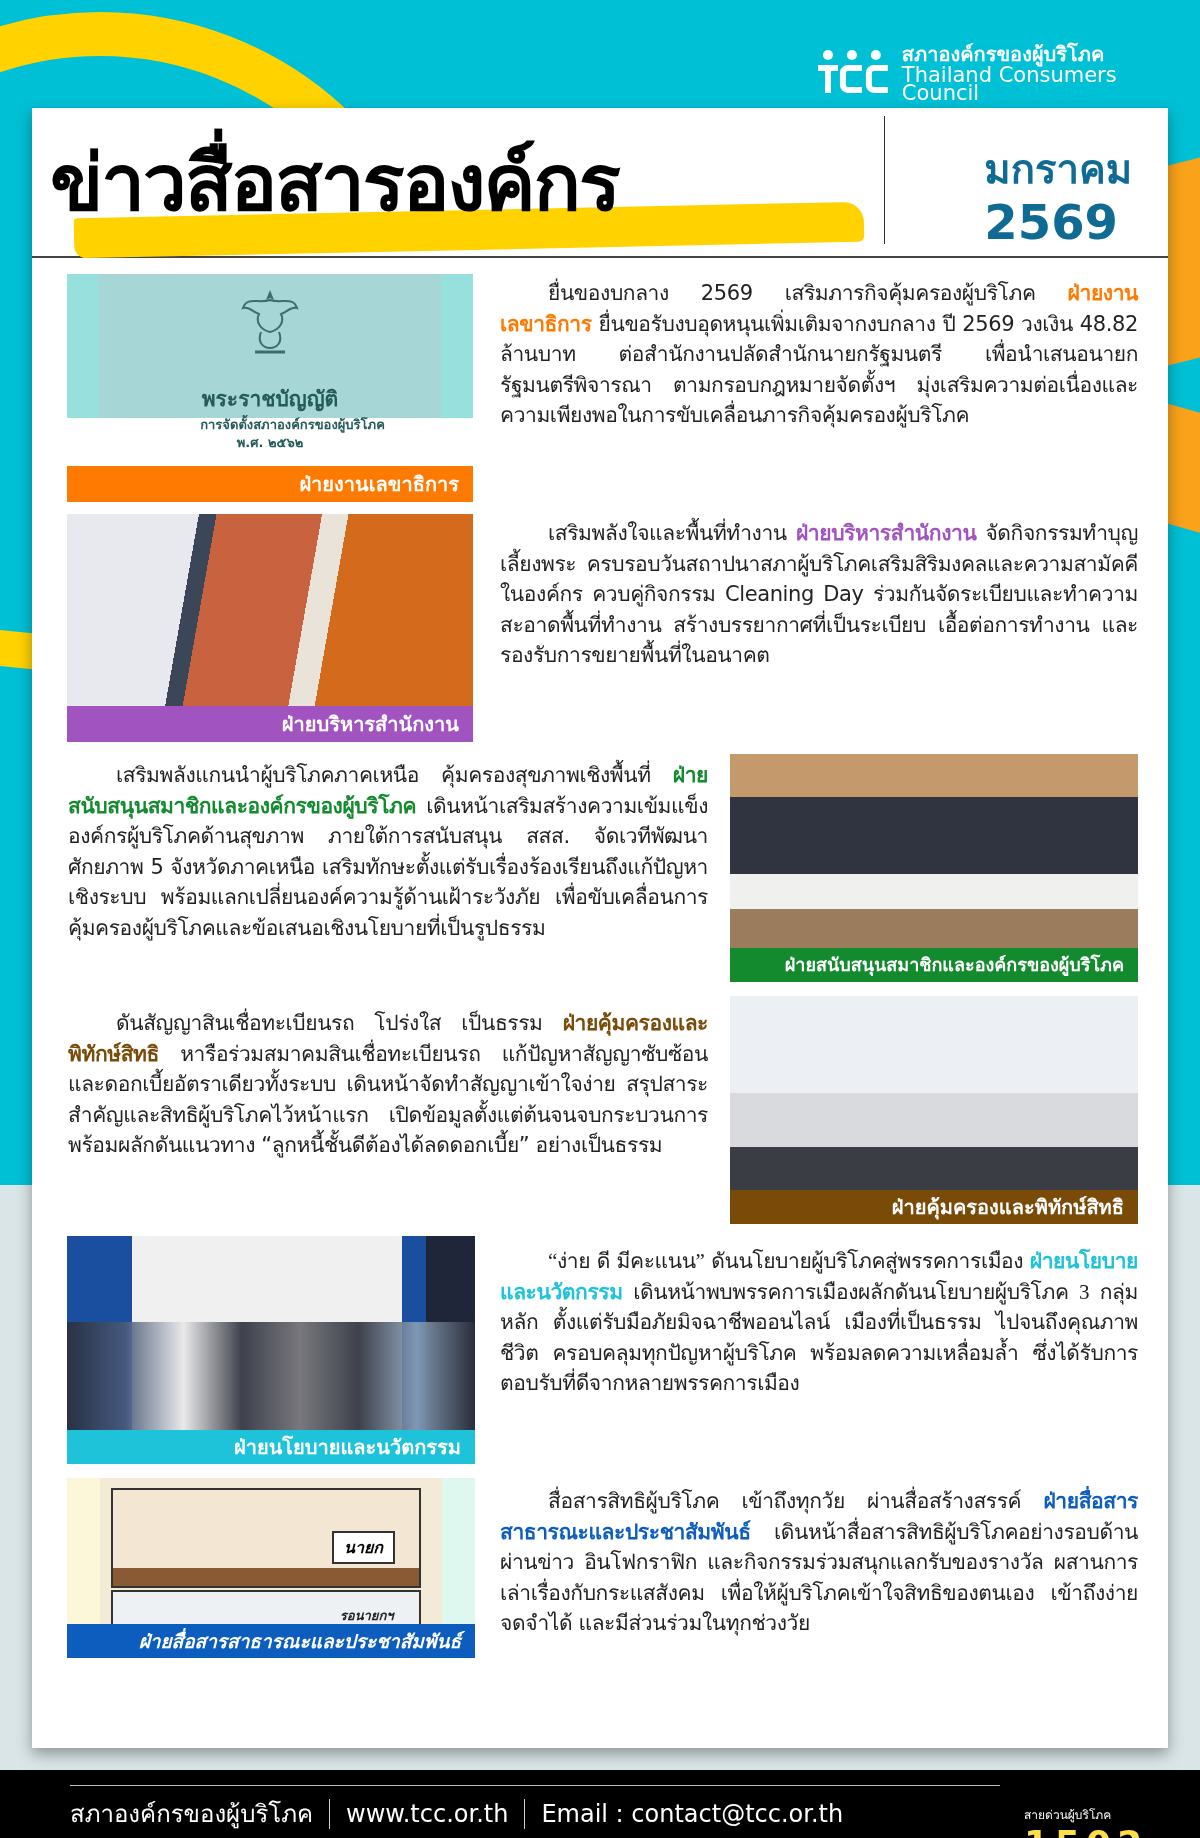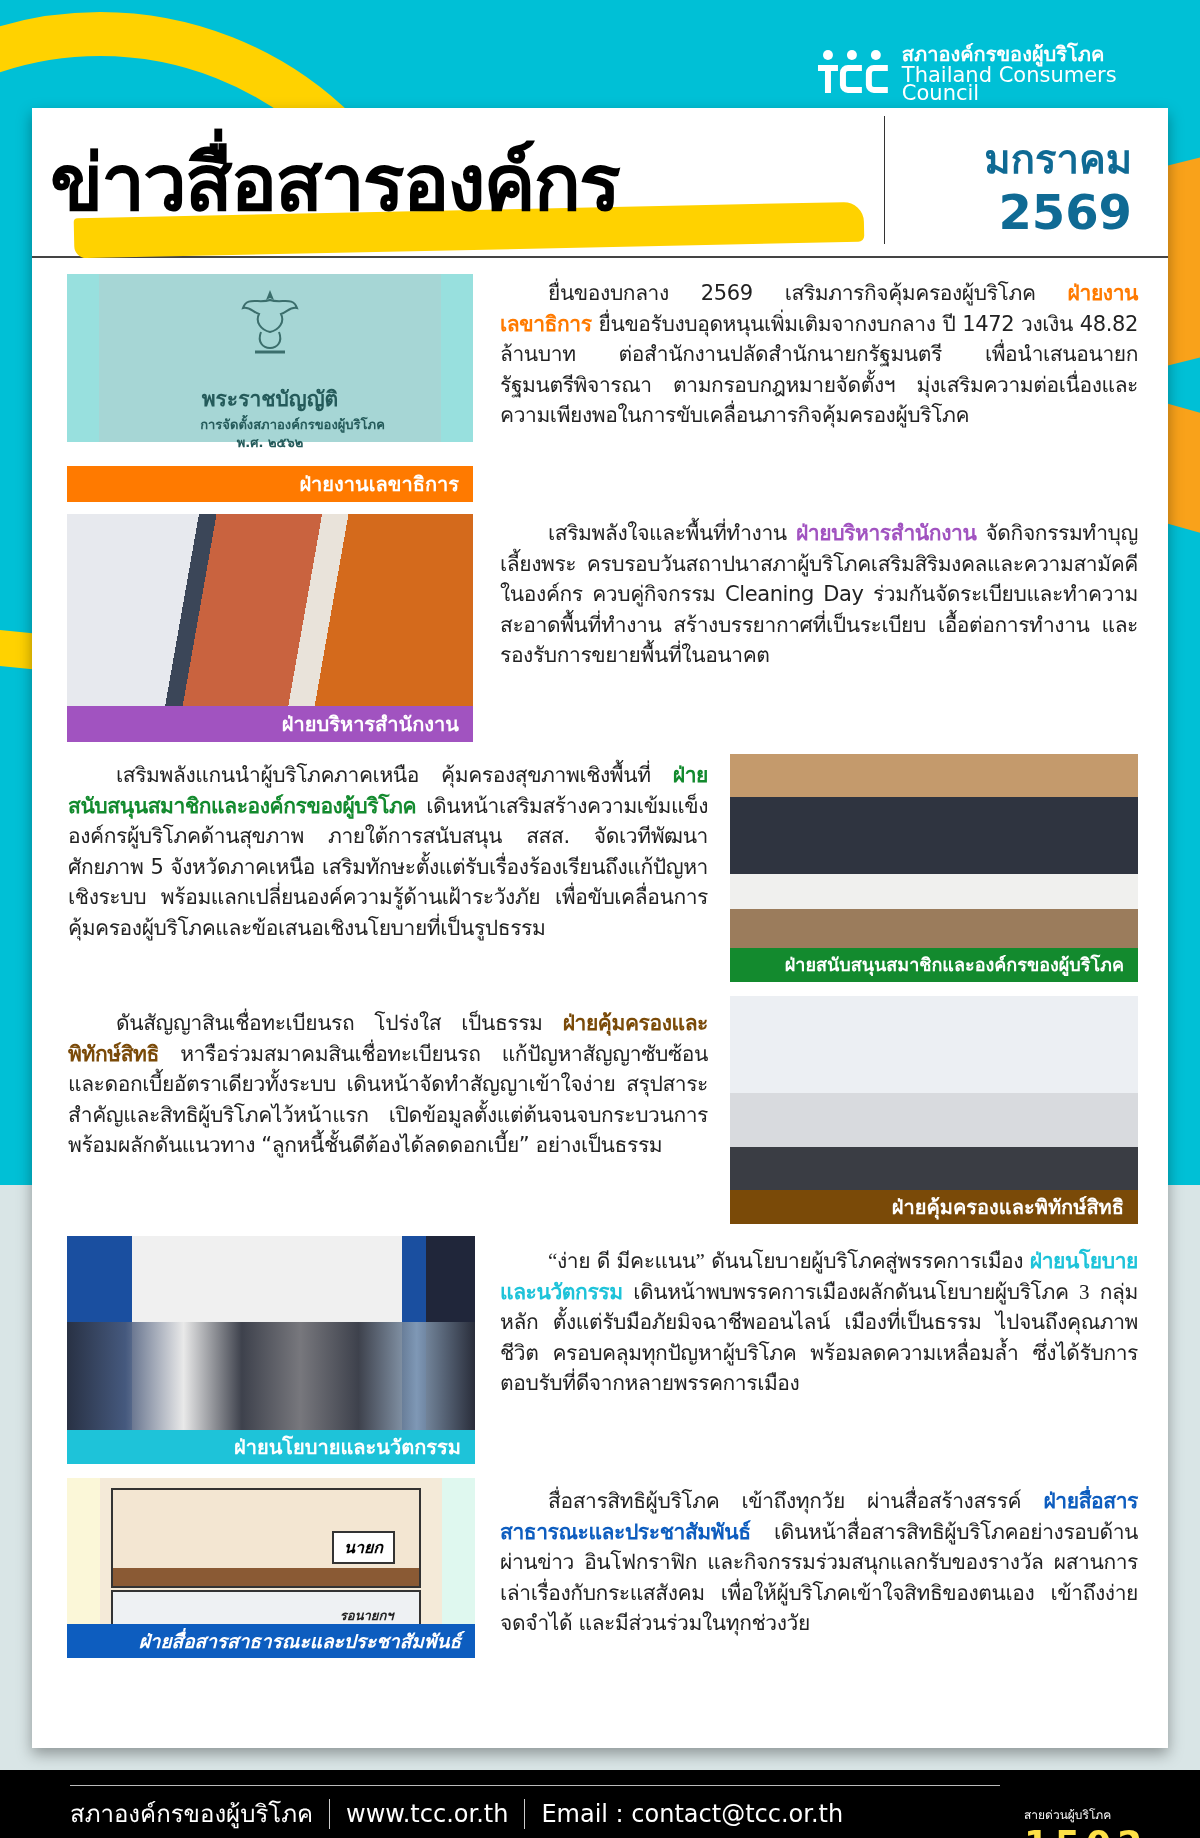--- a/index.html
+++ b/index.html
@@ -32,32 +32,32 @@
   .title-wrap { position: absolute; left: 18px; top: 20px; }
   .title-hl {
     position: absolute; left: 24px; top: 82px; width: 790px; height: 40px; background: #ffd200;
     transform: rotate(-1.2deg); border-radius: 4px 20px 6px 12px;
   }
   .title {
     position: relative; font-size: 78px; font-weight: bold; color: #000; letter-spacing: -2px;
     font-family: "DejaVu Sans", sans-serif; line-height: 110px; white-space: nowrap;
   }
   .hdr-sep { position: absolute; left: 852px; top: 8px; width: 1px; height: 128px; background: #333; }
-  .month { position: absolute; right: 36px; top: 26px; text-align: right; color: #0f6a94; font-weight: bold; }
+  .month { position: absolute; right: 36px; top: 36px; text-align: left; color: #0f6a94; font-weight: bold; }
   .month .m { font-size: 40px; line-height: 50px; }
   .month .y { font-size: 48px; line-height: 56px; }
 
   .photo { position: absolute; overflow: hidden; }
   .photo .img { position: absolute; left: 0; top: 0; right: 0; }
   .photo .cap {
     position: absolute; left: 0; right: 0; bottom: 0; color: #fff; font-weight: bold;
     text-align: right; padding-right: 14px; font-size: 20px; box-sizing: border-box;
   }
   .p1 { left: 35px; top: 166px; width: 406px; height: 228px; }
-  .p1 .img { height: 168px; background: linear-gradient(90deg,#98e0de 0 8%,#a6d6d5 8% 92%,#98e0de 92%); }
+  .p1 .img { height: 144px; background: linear-gradient(90deg,#98e0de 0 8%,#a6d6d5 8% 92%,#98e0de 92%); }
   .p1 .cap { height: 36px; line-height: 36px; background: #ff7a00; }
   .p1 .emblem { position: absolute; left: 172px; top: 12px; width: 62px; height: 72px; }
   .p1 .t1 { position: absolute; left: 0; right: 0; top: 108px; text-align: center; font-size: 21px; font-weight: bold; color: #245a5a; }
   .p1 .t2 { position: absolute; left: 0; right: 0; top: 140px; text-align: center; font-size: 13px; font-weight: bold; color: #245a5a; margin-left: 45px; }
   .p1 .t3 { position: absolute; left: 0; right: 0; top: 158px; text-align: center; font-size: 13px; font-weight: bold; color: #245a5a; }
 
   .p2 { left: 35px; top: 406px; width: 406px; height: 228px; }
   .p2 .img { height: 192px; background:
       linear-gradient(180deg, rgba(255,255,255,0.0) 0 38%, transparent 38%),
       linear-gradient(100deg, #e7e9ee 0 30%, #3b4658 30% 34%, #c9633f 34% 58%, #e9e3da 58% 64%, #d46a1c 64% 100%); }
@@ -152,21 +152,21 @@
       <div class="t1">พระราชบัญญัติ</div>
       <div class="t2">การจัดตั้งสภาองค์กรของผู้บริโภค</div>
       <div class="t3">พ.ศ. ๒๕๖๒</div>
     </div>
     <div class="cap">ฝ่ายงานเลขาธิการ</div>
   </div>
 
   <div class="para a1">
     <span>ยื่นของบกลาง 2569 เสริมภารกิจคุ้มครองผู้บริโภค</span>
     <span class="hl" style="color:#ff7a00">ฝ่ายงานเลขาธิการ</span>
-    <span>ยื่นขอรับงบอุดหนุนเพิ่มเติมจากงบกลาง ปี 1472 วงเงิน 48.82 ล้านบาท ต่อสำนักงานปลัดสำนักนายกรัฐมนตรี เพื่อนำเสนอนายกรัฐมนตรีพิจารณา ตามกรอบกฎหมายจัดตั้งฯ มุ่งเสริมความต่อเนื่องและความเพียงพอในการขับเคลื่อนภารกิจคุ้มครองผู้บริโภค</span>
+    <span>ยื่นขอรับงบอุดหนุนเพิ่มเติมจากงบกลาง ปี 2569 วงเงิน 48.82 ล้านบาท ต่อสำนักงานปลัดสำนักนายกรัฐมนตรี เพื่อนำเสนอนายกรัฐมนตรีพิจารณา ตามกรอบกฎหมายจัดตั้งฯ มุ่งเสริมความต่อเนื่องและความเพียงพอในการขับเคลื่อนภารกิจคุ้มครองผู้บริโภค</span>
   </div>
 
   <div class="photo p2">
     <div class="img"></div>
     <div class="cap">ฝ่ายบริหารสำนักงาน</div>
   </div>
 
   <div class="para a2">
     <span>เสริมพลังใจและพื้นที่ทำงาน</span>
     <span class="hl" style="color:#a153c0">ฝ่ายบริหารสำนักงาน</span>

